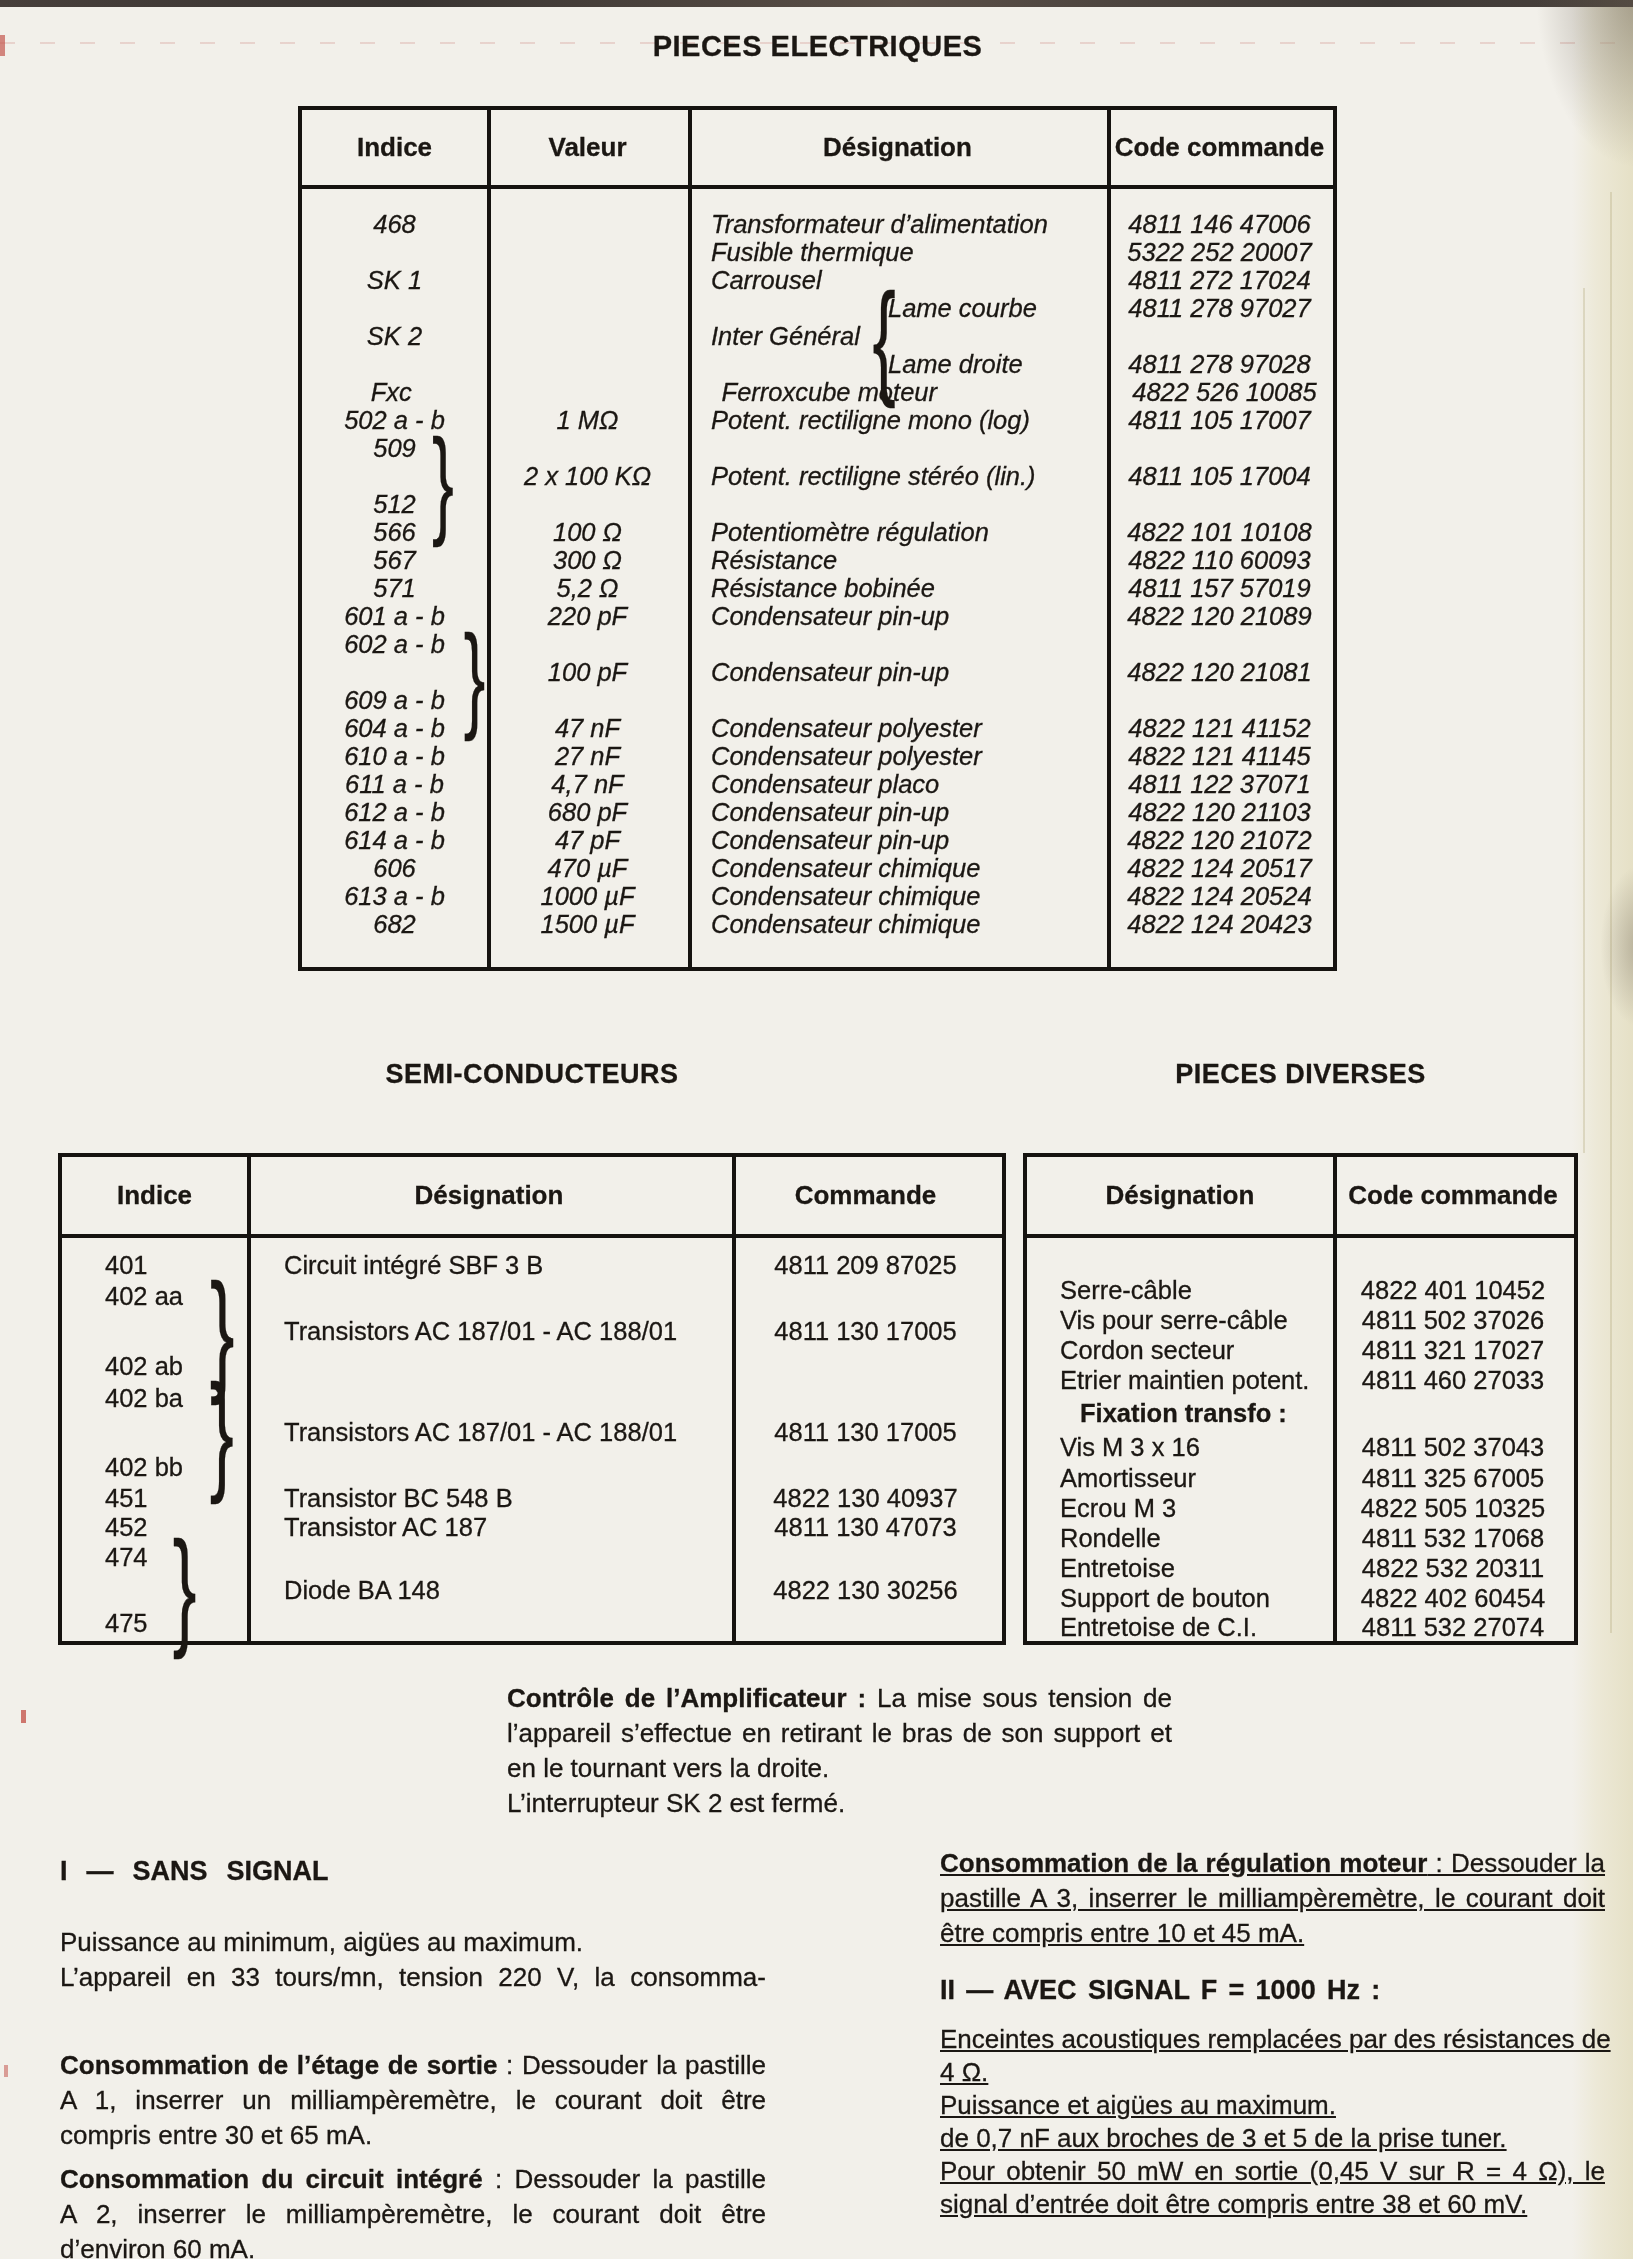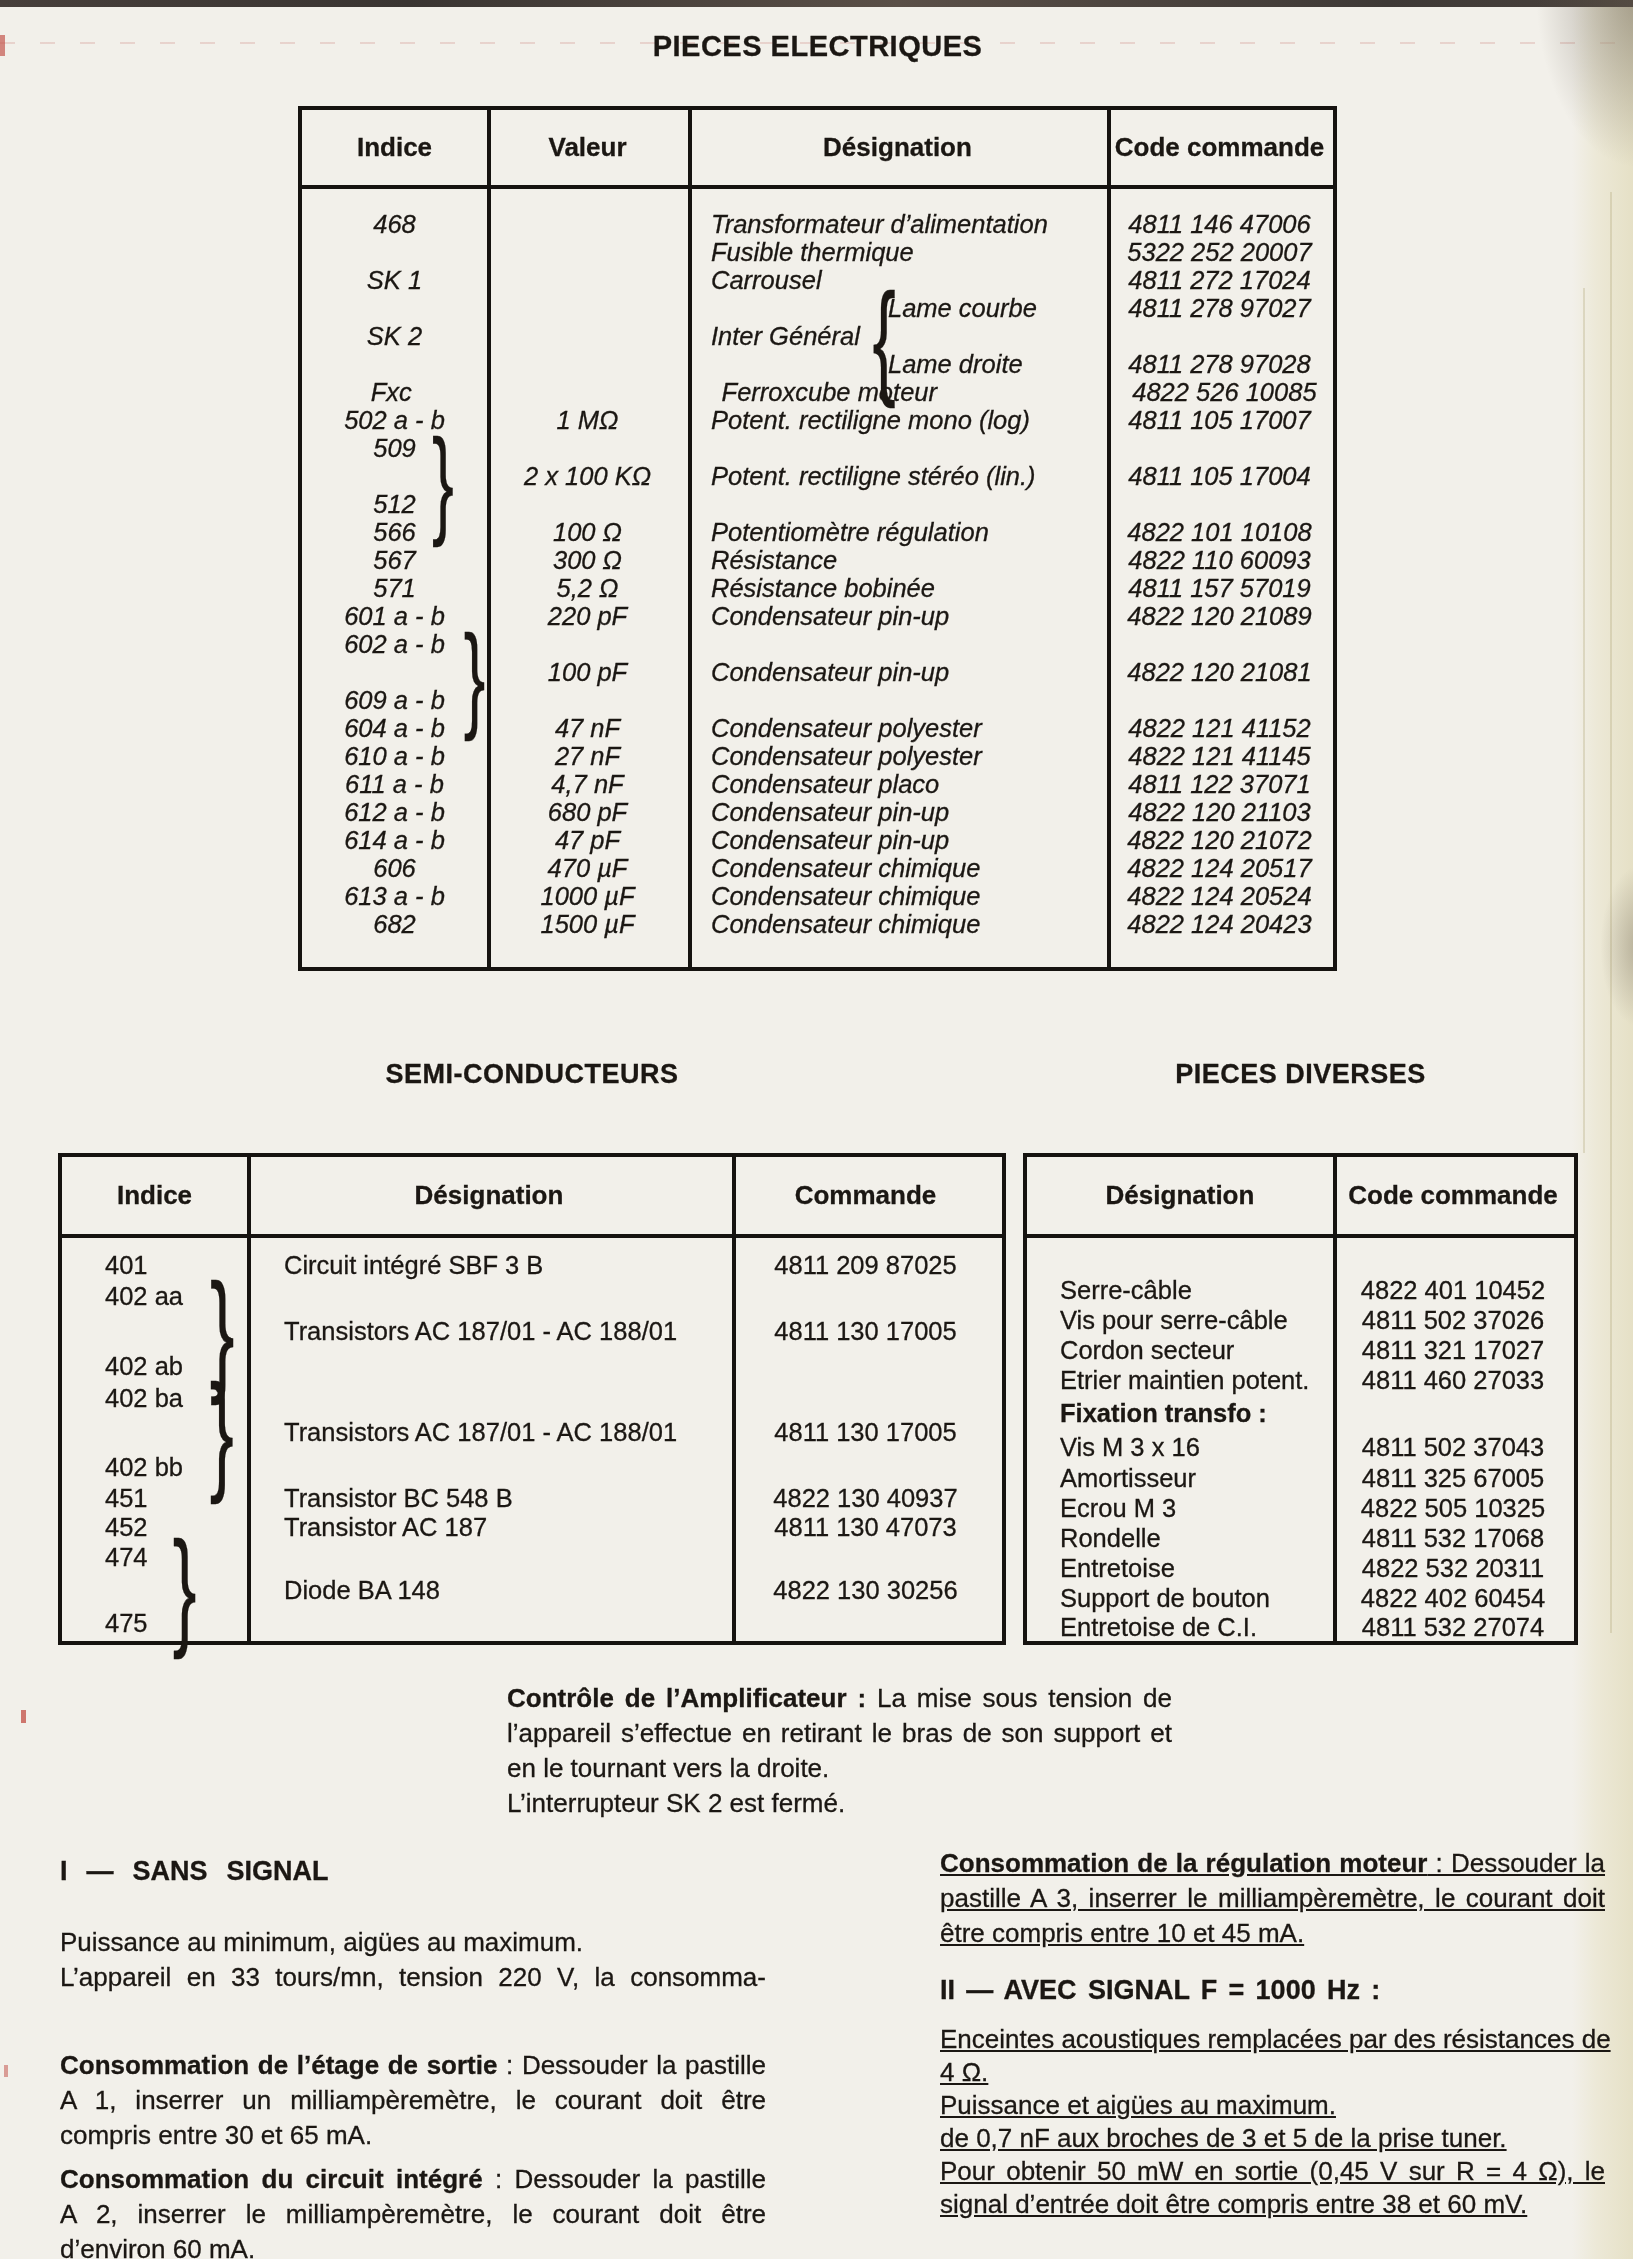--- a/index.html
+++ b/index.html
@@ -50,21 +50,21 @@
   .t1 [data-cell="d"]{width:419px;padding-left:23px;}
   .t1 [data-cell="d"].indent{padding-left:200px;}
   .t1 [data-cell="c"]{width:225px;text-align:center;}
   
   .t2 [data-cell="i"]{width:185px;padding-left:43px;}
   .t2 [data-cell="d"]{width:484px;padding-left:37px;}
   .t2 [data-cell="c"]{width:269px;text-align:center;}
   
   .t3 [data-cell="d"]{width:306px;padding-left:33px;}
   .t3 [data-cell="c"]{width:240px;text-align:center;}
-  .row.bold [data-cell="d"]{font-weight:700;}
+  .row.bold [data-cell="d"]{font-weight:700;margin-left:20px;}
 
   .brace{position:absolute;display:flex;align-items:center;justify-content:center;
          line-height:1;transform:scaleX(.55);transform-origin:center;color:#1b1713;}
 
   .para{position:absolute;font-size:26px;}
   .para .line{line-height:35px;white-space:nowrap;text-align:justify;}
   .para .line.j{text-align-last:justify;}
   .controle{left:507px;top:1681px;width:665px;}
   .col-left{left:60px;width:706px;}
   .col-right{left:940px;width:665px;text-decoration:underline;}

